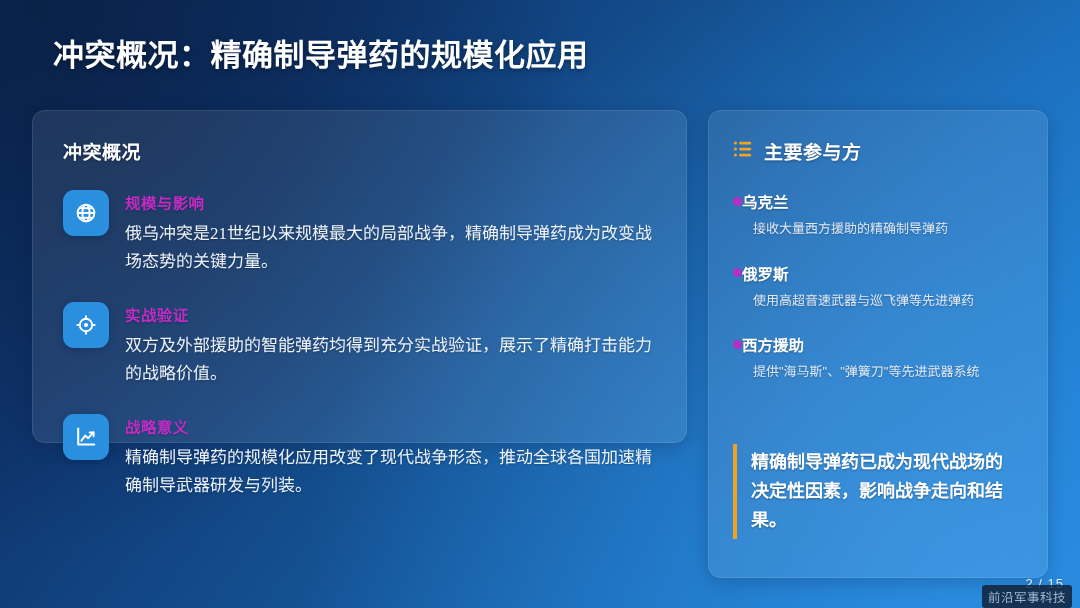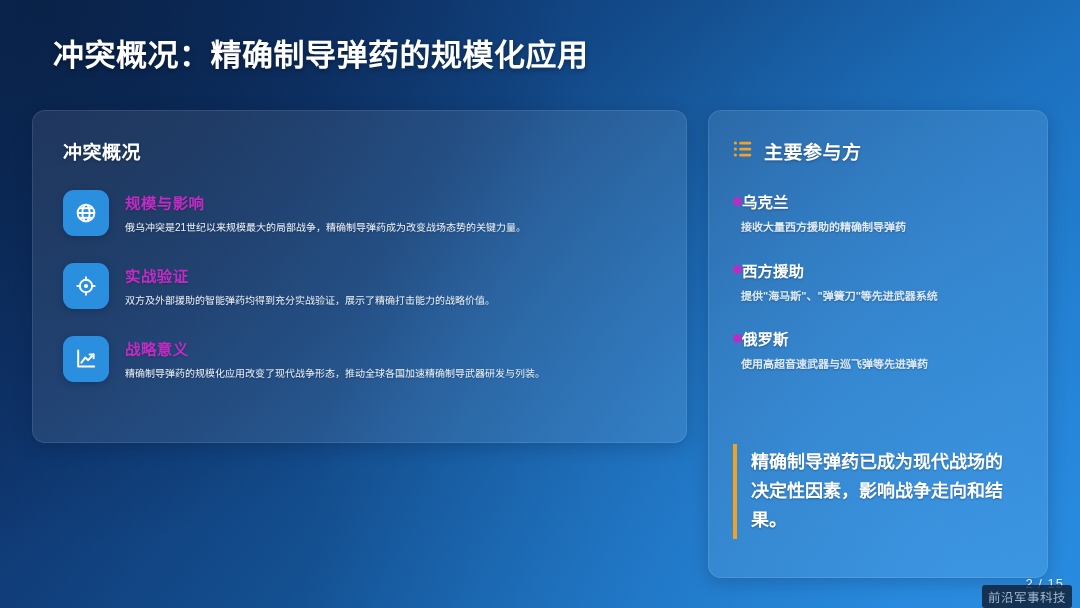--- a/index.html
+++ b/index.html
@@ -122,24 +122,25 @@
     font-size: 15.5px;
     font-weight: bold;
     color: #c22bc4;
     letter-spacing: 0.4px;
     margin-bottom: 6px;
     text-shadow: 0 1px 2px rgba(0,0,0,0.22);
     font-family: Liberation Mono, monospace;
   }
 
   .feature-desc {
-    font-size: 10px;
+    font-size: 17px;
     line-height: 1.62;
     color: #eef4fb;
     text-shadow: 0 1px 2px rgba(0,0,0,0.25);
+    font-family: Liberation Serif, serif;
   }
 
   
   .panel-head {
     display: flex;
     align-items: center;
     gap: 11px;
   }
 
   .list-icon { flex: 0 0 auto; }
@@ -163,27 +164,26 @@
 
   .dot {
     width: 9px;
     height: 9px;
     border-radius: 50%;
     background: #b52fc6;
     flex: 0 0 auto;
   }
 
   .party-desc {
-    margin-left: 8px;
+    margin-left: 20px;
     margin-top: 7px;
-    font-size: 11px;
+    font-size: 13px;
     line-height: 1.5;
     color: #dfeaf7;
     text-shadow: 0 1px 2px rgba(0,0,0,0.24);
-    font-weight: bold;
   }
 
   
   .quote {
     position: absolute;
     left: 24px;
     right: 24px;
     bottom: 38px;
     border-left: 4px solid #f0a323;
     padding: 4px 6px 4px 14px;
@@ -307,31 +307,31 @@
         <div class="party-name">
           <span class="dot"></span>
           <span>乌克兰</span>
         </div>
         <div class="party-desc">接收大量西方援助的精确制导弹药</div>
       </div>
 
       <div>
         <div class="party-name">
           <span class="dot"></span>
-          <span>西方援助</span>
-        </div>
-        <div class="party-desc">提供"海马斯"、"弹簧刀"等先进武器系统</div>
+          <span>俄罗斯</span>
+        </div>
+        <div class="party-desc">使用高超音速武器与巡飞弹等先进弹药</div>
       </div>
 
       <div>
         <div class="party-name">
           <span class="dot"></span>
-          <span>俄罗斯</span>
-        </div>
-        <div class="party-desc">使用高超音速武器与巡飞弹等先进弹药</div>
+          <span>西方援助</span>
+        </div>
+        <div class="party-desc">提供"海马斯"、"弹簧刀"等先进武器系统</div>
       </div>
 
     </div>
 
     <div class="quote">
       <div class="quote-text">精确制导弹药已成为现代战场的决定性因素，影响战争走向和结果。</div>
     </div>
 
   </section>
 

